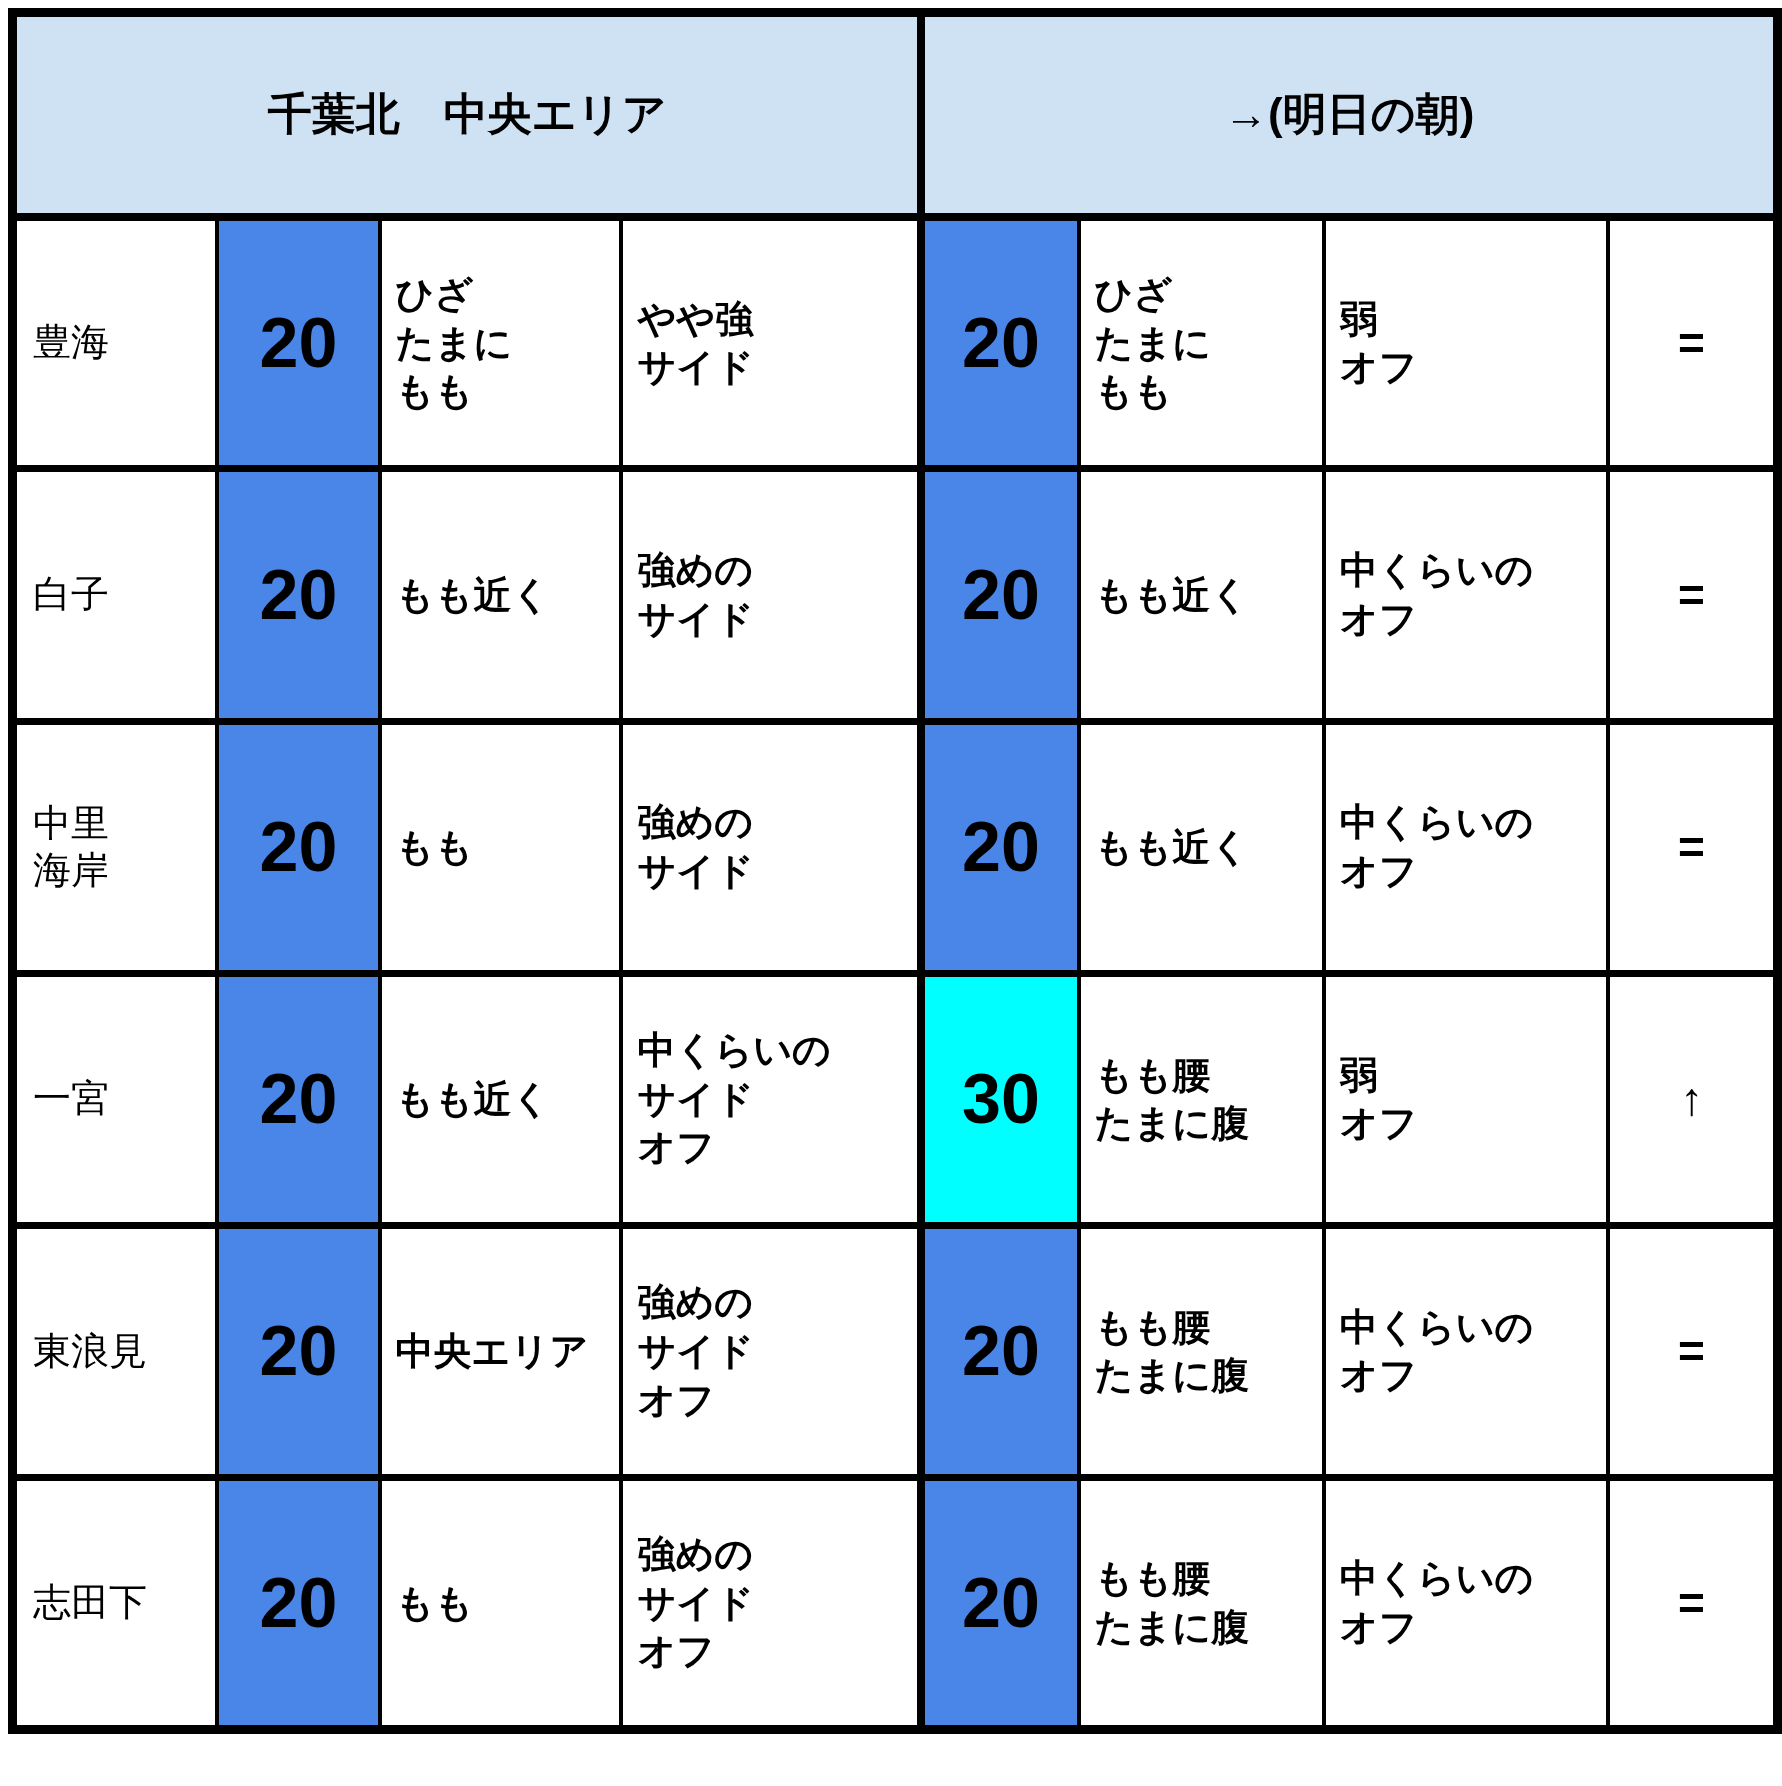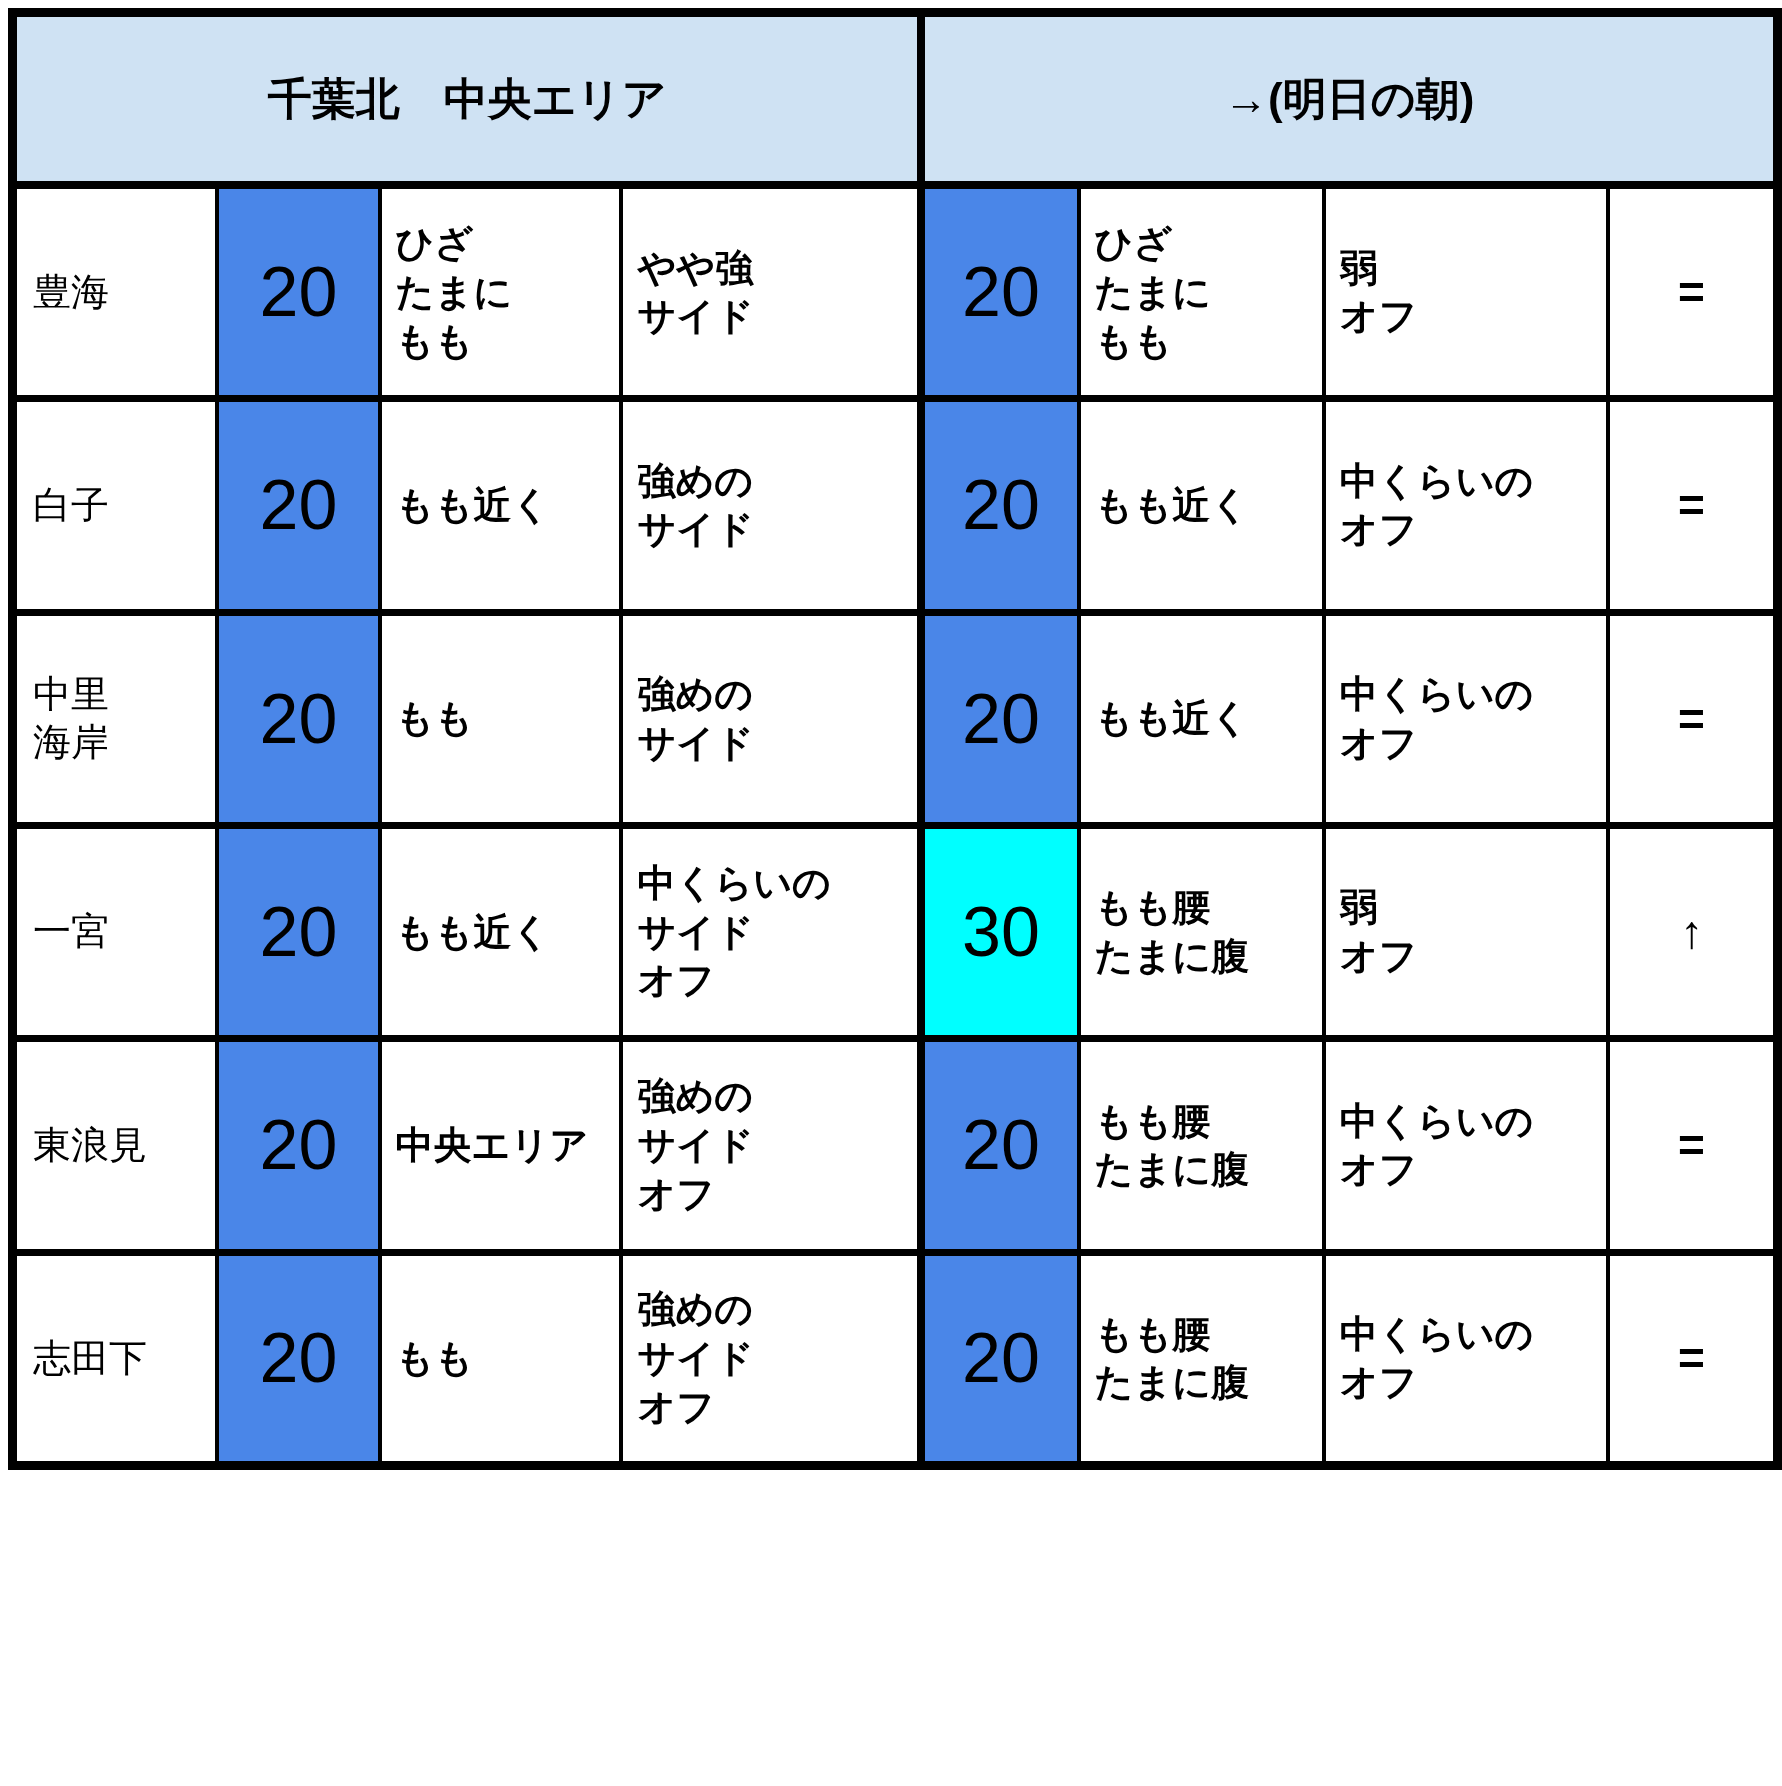--- a/index.html
+++ b/index.html
@@ -1,20 +1,20 @@
 <!DOCTYPE html>
 <html><head>
 <meta charset="utf-8">
 <style>
   html, body { margin: 0; padding: 0; background: #ffffff; }
   table.surf {
     border-collapse: collapse;
     table-layout: fixed;
     width: 1774px;
-    height: 1462px;
+    height: 1726px;
     margin: 8px 6px 0 8px;
     border: 9px solid #000;
     font-family: "Liberation Sans", "DejaVu Sans", sans-serif;
     color: #000;
   }
   th, td { border: 4px solid #000; overflow: hidden; vertical-align: middle; }
   col.c-name   { width: 11.6%; }
   col.c-score-l{ width: 9.2%; }
   col.c-wave-l { width: 13.7%; }
   col.c-wind-l { width: 17.0%; }
@@ -41,21 +41,21 @@
   }
   th.divider, td.divider { border-left-width: 8px; }
 
   tr.data-row { height: 198px; }
   tr.data-row td { border-top-width: 7px; border-bottom-width: 7px; background: #ffffff; }
 
   td.name {
     font-size: 38px; font-weight: normal; text-align: left;
     padding-left: 16px; white-space: pre-line; line-height: 1.25;
   }
-  td.score { font-size: 70px; font-weight: 400; text-align: center; }
+  td.score { font-size: 70px; font-weight: 700; text-align: center; }
   td.wave, td.wind {
     font-size: 38px; font-weight: bold; text-align: left;
     padding-left: 14px; padding-right: 6px; white-space: pre-line; line-height: 1.28;
   }
   td.trend { font-size: 46px; font-weight: bold; text-align: center; }
 </style>
 </head>
 <body>
 
 <table class="surf">

